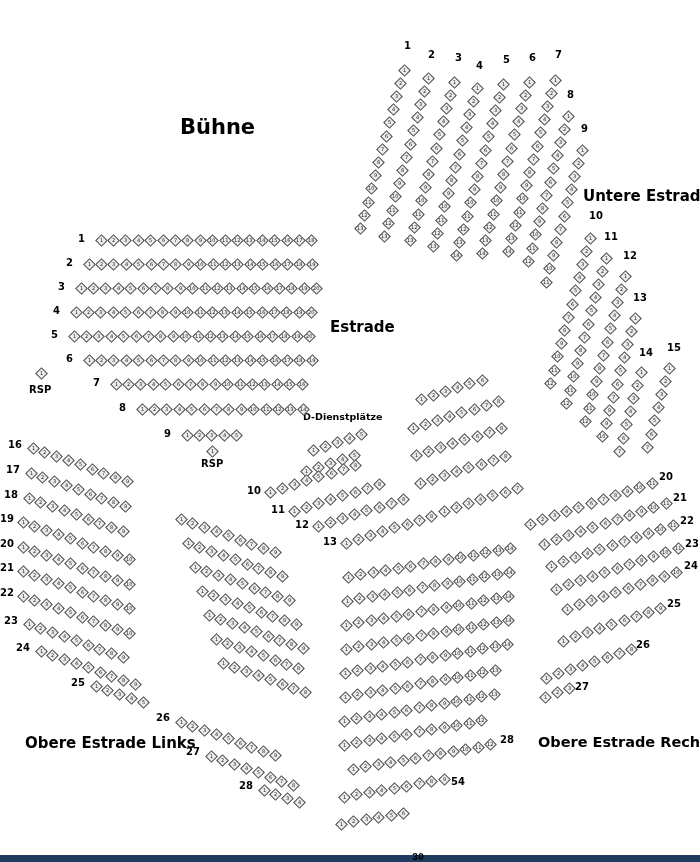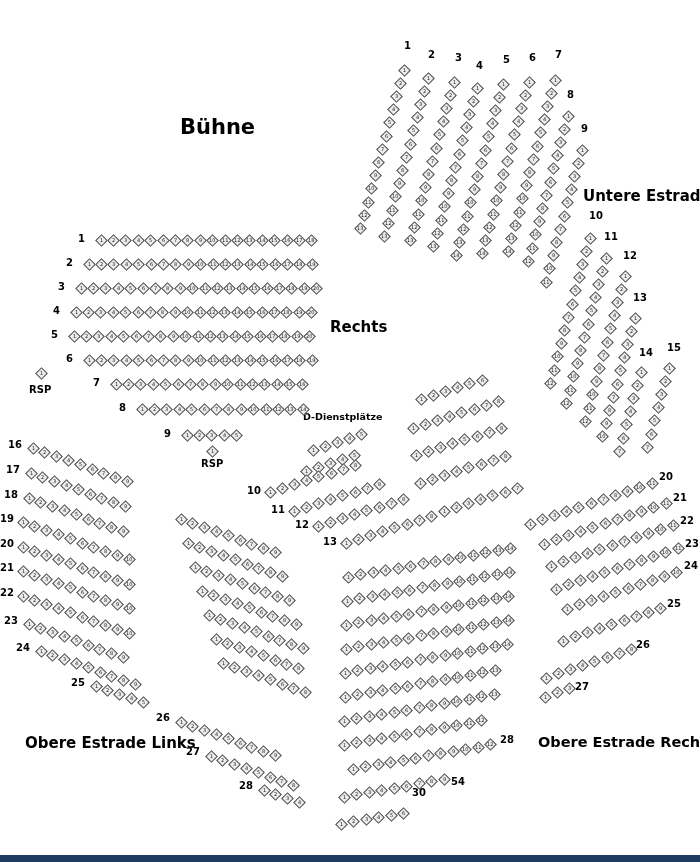--- a/index.html
+++ b/index.html
@@ -36,21 +36,21 @@
   .bottom-bar{
     position:absolute;left:0;bottom:0;width:700px;height:7px;
     background:var(--bottom-bar,#1e3c5f);
   }
 </style>
 </head>
 <body>
 
 <div id="seat-map">
   <div class="section-label stage">Bühne</div>
-  <div class="section-label parkett">Rechts</div>
+  <div class="section-label parkett">Estrade</div>
   <div class="section-label untere">Untere Estrade</div>
   <div class="section-label dienst">D-Dienstplätze</div>
   <div class="section-label links">Obere Estrade Links</div>
   <div class="section-label rechts">Obere Estrade Rechts</div>
   <div class="bottom-bar"></div>
 <div class="row-num" style="left: 78px; top: 234px;">1</div>
     <div class="seat" style="left: 96.5px; top: 235.5px;">
       <span>1</span>
     </div>
     <div class="seat" style="left: 108.9px; top: 235.5px;">
@@ -2217,21 +2217,21 @@
     </div>
     <div class="seat" style="left: 414.5px; top: 779.3px;">
       <span>7</span>
     </div>
     <div class="seat" style="left: 427px; top: 777.1px;">
       <span>8</span>
     </div>
     <div class="seat" style="left: 439.5px; top: 774.9px;">
       <span>9</span>
     </div>
-    <div class="row-num" style="left: 412px; top: 788px;">30</div>
+    <div class="row-num" style="left: 412px; top: 853px; font-family: Liberation Mono, monospace;">30</div>
     <div class="seat" style="left: 336.5px; top: 819.5px;">
       <span>1</span>
     </div>
     <div class="seat" style="left: 349px; top: 817.3px;">
       <span>2</span>
     </div>
     <div class="seat" style="left: 361.5px; top: 815.1px;">
       <span>3</span>
     </div>
     <div class="seat" style="left: 374px; top: 812.9px;">

